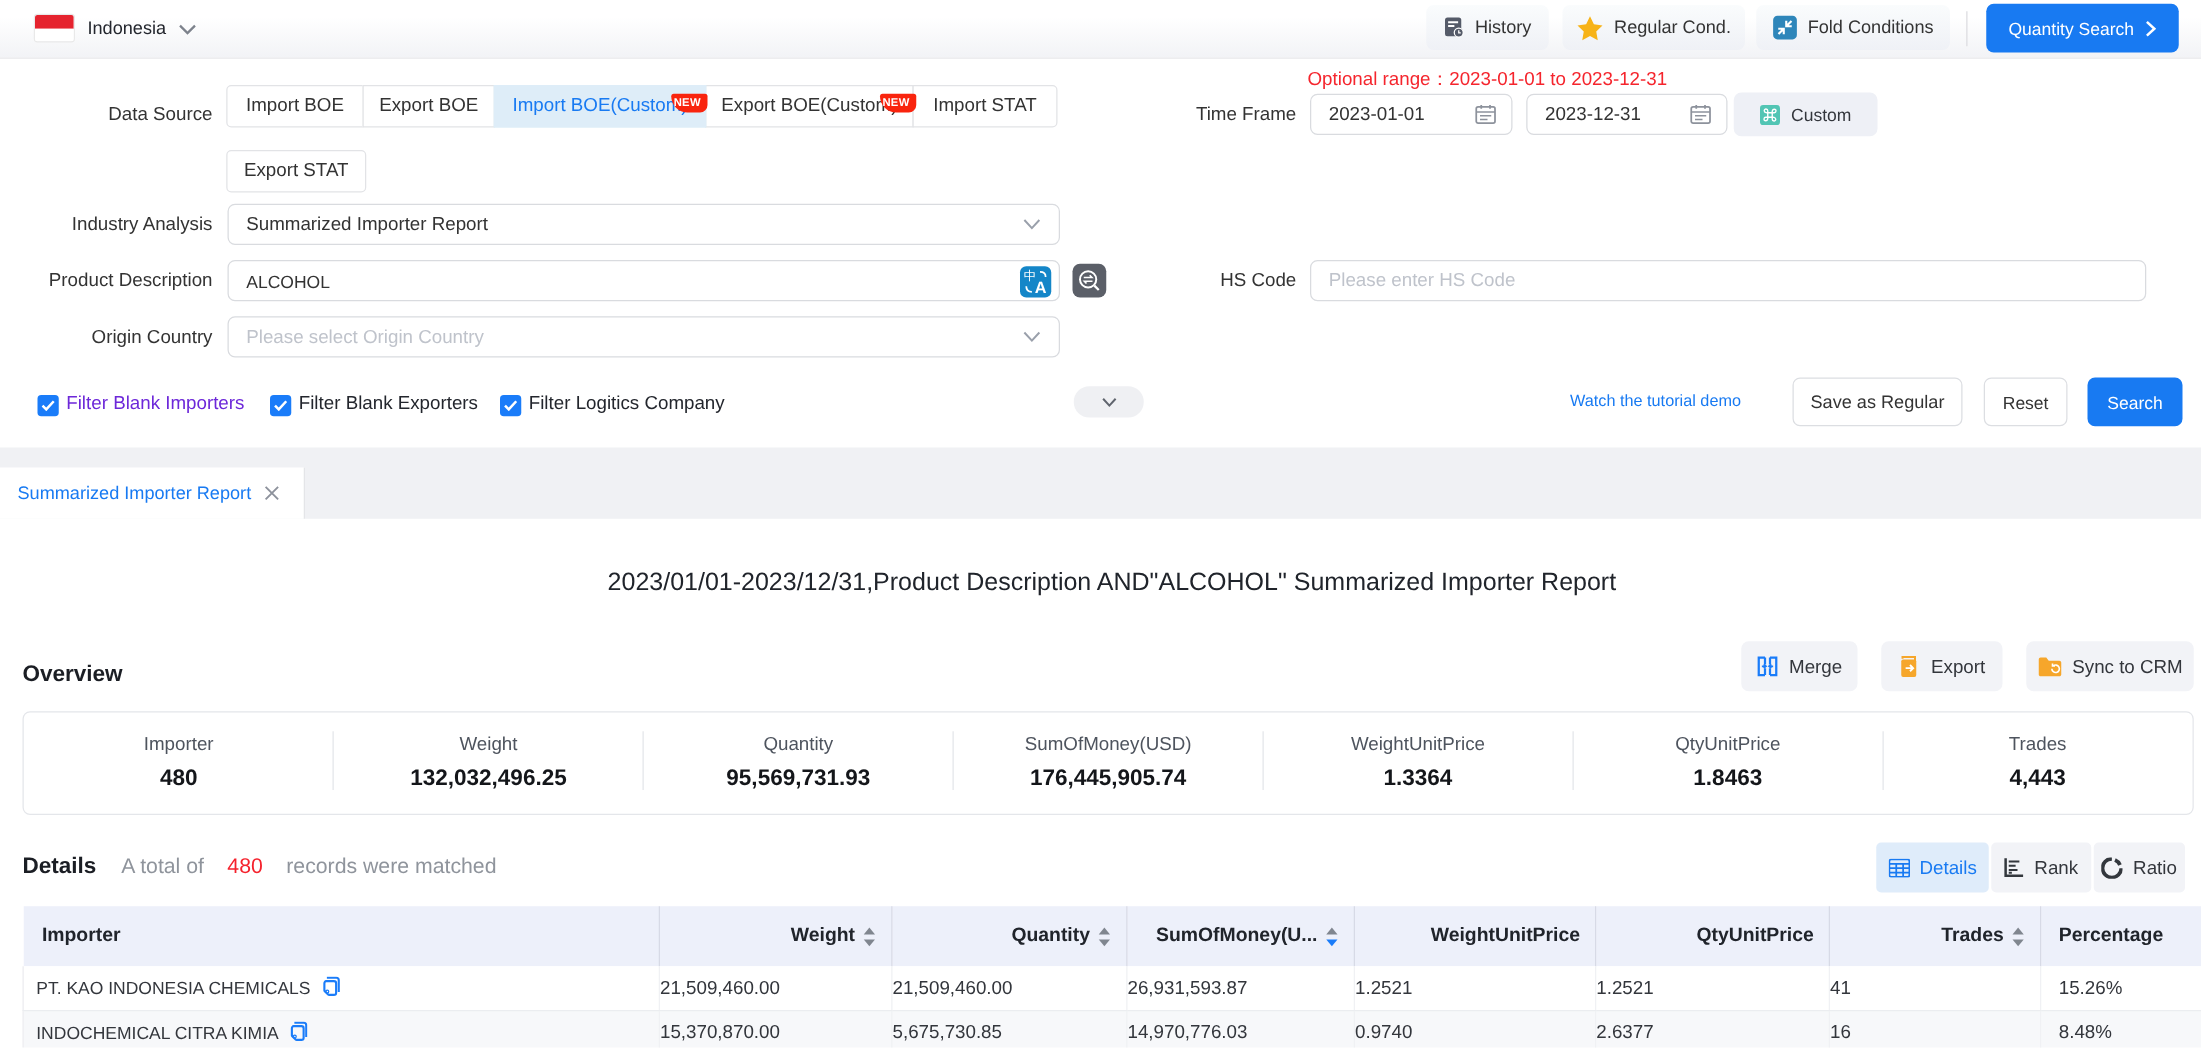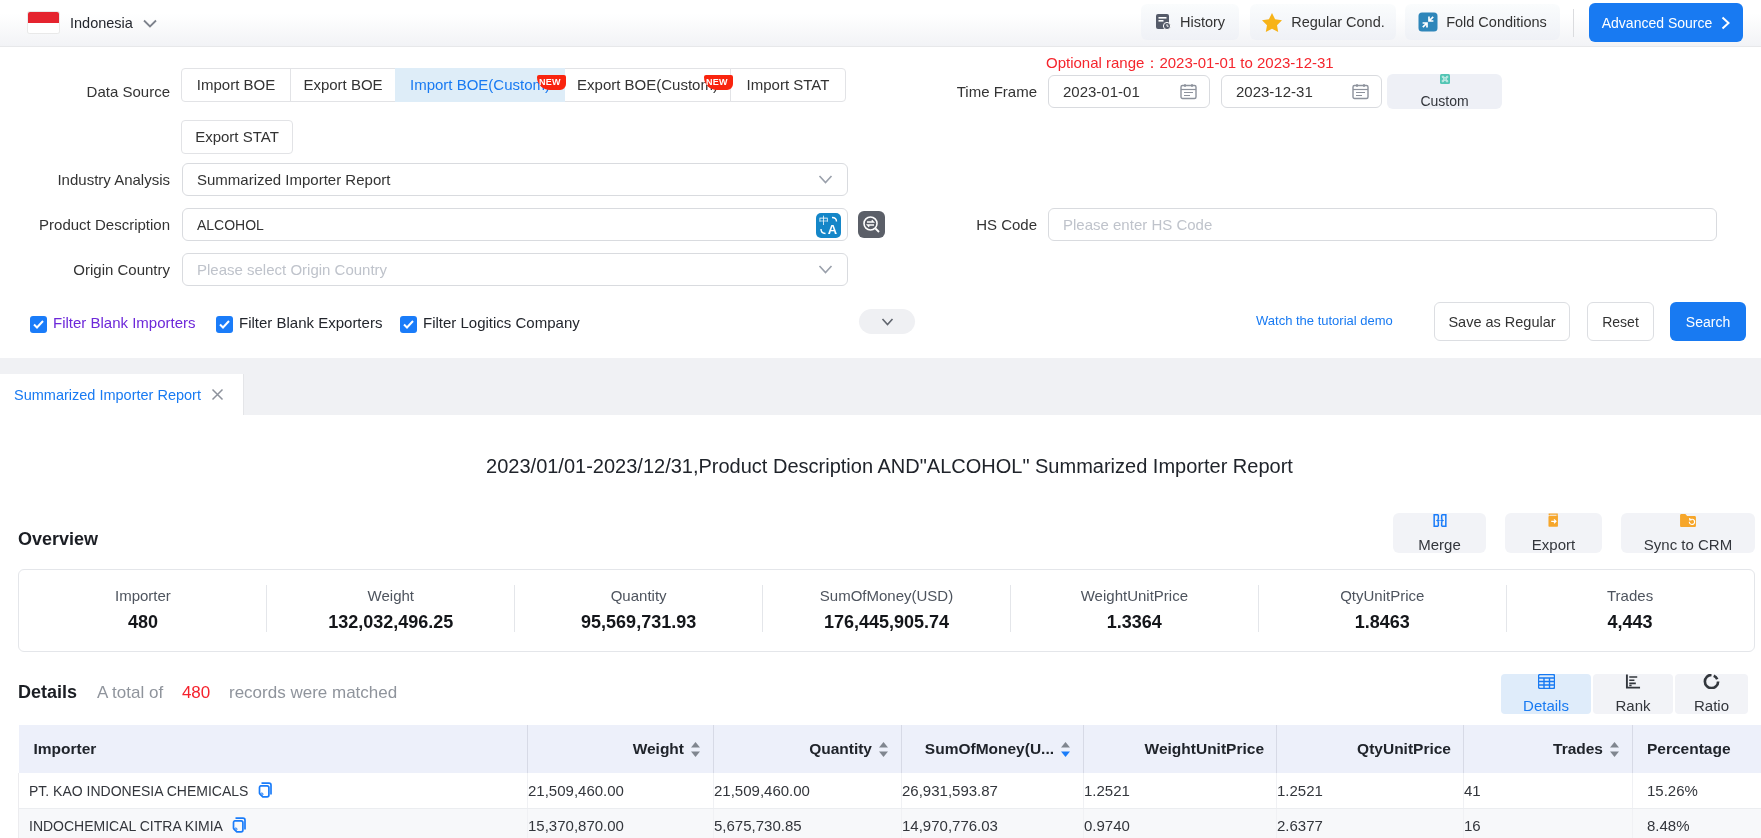--- a/index.html
+++ b/index.html
@@ -2,21 +2,21 @@
 <html><head>
 <meta charset="utf-8">
 <style>
 * { margin:0; padding:0; box-sizing:border-box; }
 html,body { width:1761px; height:838px; overflow:hidden; }
 body { font-family:"Liberation Sans", sans-serif; background:#fff; color:#333; }
 #page { position:relative; width:1761px; height:838px; }
 .abs { position:absolute; }
 .lbl { position:absolute; font-size:15px; color:#333; text-align:right; line-height:20px; }
 .btn-gray { position:absolute; display:flex; align-items:center; justify-content:center; gap:8px; background:linear-gradient(180deg,#fafcfd,#eff1f6); border-radius:6px; font-size:14.5px; color:#333; }
-.btn-flat { position:absolute; display:flex; align-items:center; justify-content:center; gap:8px; background:#f2f3f7; border-radius:6px; font-size:15px; color:#33363c;flex-direction:column; }
+.btn-flat { position:absolute; display:flex; align-items:center; justify-content:center; gap:8px; background:#f2f3f7; border-radius:6px; font-size:15px; color:#33363c; }
 .btn-outline { position:absolute; display:flex; align-items:center; justify-content:center; background:#fff; border:1px solid #dcdee2; border-radius:6px; font-size:14.5px; color:#333; }
 .btn-blue { position:absolute; display:flex; align-items:center; justify-content:center; background:#187af2; border-radius:6px; font-size:14px; color:#fff; }
 .inp { position:absolute; background:#fff; border:1px solid #d9dbdf; border-radius:6px; height:33px; display:flex; align-items:center; font-size:15px; color:#333; }
 .inp .ph { color:#bfc3cb; }
 .tab { display:inline-block; height:34px; line-height:32px; border:1px solid #e2e3e6; background:#fff; font-size:15px; color:#333; text-align:center; vertical-align:top; margin-left:-1px; position:relative; }
 .tab.sel { background:#deedf8; color:#187af2; border-color:#deedf8; z-index:2; }
 .newbadge { position:absolute; width:29px; height:15px; background:#f9240e; color:#fff; font-size:9px; font-weight:bold; text-align:left; line-height:14px; border-radius:2px 2px 6px 13px; z-index:5; letter-spacing:0.2px; padding-left:2px; }
 .chk { position:absolute; width:17px; height:17px; background:#1a7cf9; border-radius:3px; display:flex; align-items:center; justify-content:center; }
 .cell-line { position:absolute; width:1px; background:#e4e6ea; }
 .th { font-weight:bold; color:#20242b; border-right:1px solid #d7dae6; text-align:right; padding-right:12px; }
@@ -57,21 +57,21 @@
 <div class="btn-gray" style="left:1405px;top:4px;width:155px;height:36px;">
   <svg width="20" height="20" viewBox="0 0 20 20">
         <rect x="0.5" y="0.5" width="19" height="19" rx="3.5" fill="#2e86ba"></rect>
         <path d="M15.2 4.8 L11 9 M11 4.6 V9 H15.4" stroke="#fff" stroke-width="1.7" fill="none"></path>
         <path d="M4.8 15.2 L9 11 M9 15.4 V11 H4.6" stroke="#fff" stroke-width="1.7" fill="none"></path>
       </svg>
   <span>Fold Conditions</span>
 </div>
 <div class="abs" style="left:1573px;top:9px;width:1px;height:28px;background:#dbdcdf;"></div>
 <div class="btn-blue" style="left:1589px;top:3px;width:154px;height:39px;gap:9px;">
-  <span>Advanced Source</span>
+  <span>Quantity Search</span>
   <svg width="9" height="14" viewBox="0 0 9 14">
         <path d="M1.5 1.5 L7.5 7 L1.5 12.5" fill="none" stroke="#fff" stroke-width="2"></path>
       </svg>
 </div>
 
 <div class="lbl" style="left:0;top:82px;width:170px;">Data Source</div>
 <div class="abs" style="left:181px;top:68px;white-space:nowrap;">
   <span class="tab" style="width:110px;margin-left:0;border-radius:4px 0 0 4px;">Import BOE</span><span class="tab" style="width:106px;">Export BOE</span><span class="tab sel" style="width:170px;">Import BOE(Custom)</span><span class="tab" style="width:167px;">Export BOE(Custom)</span><span class="tab" style="width:116px;border-radius:0 4px 4px 0;">Import STAT</span>
 </div>
 <div class="newbadge" style="left:537px;top:75px;">NEW</div>

